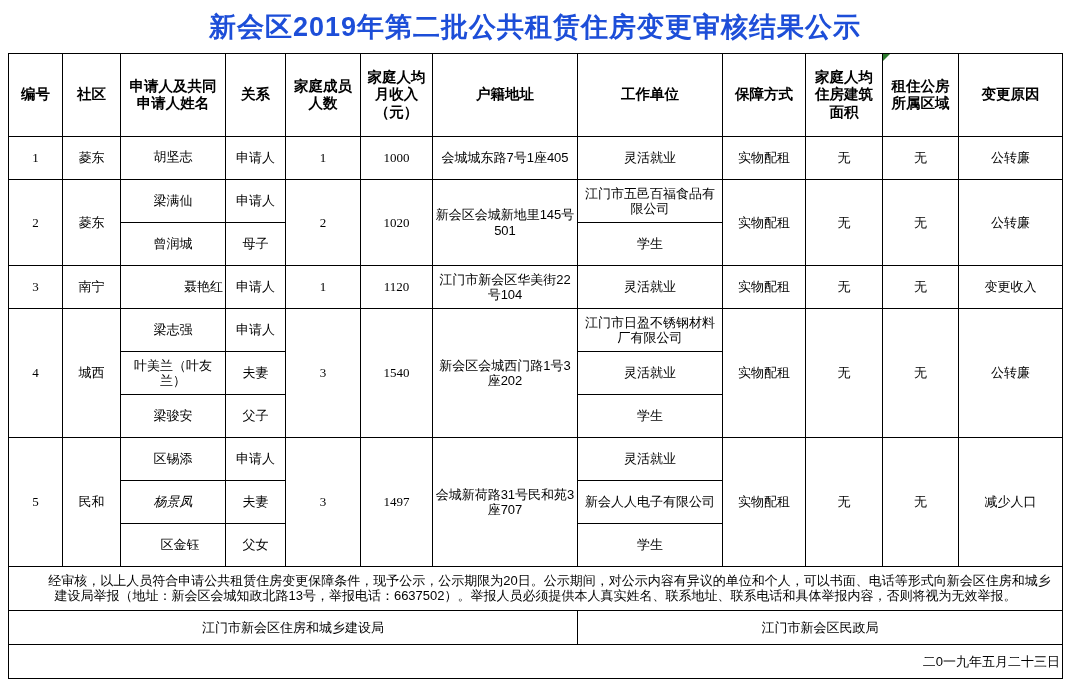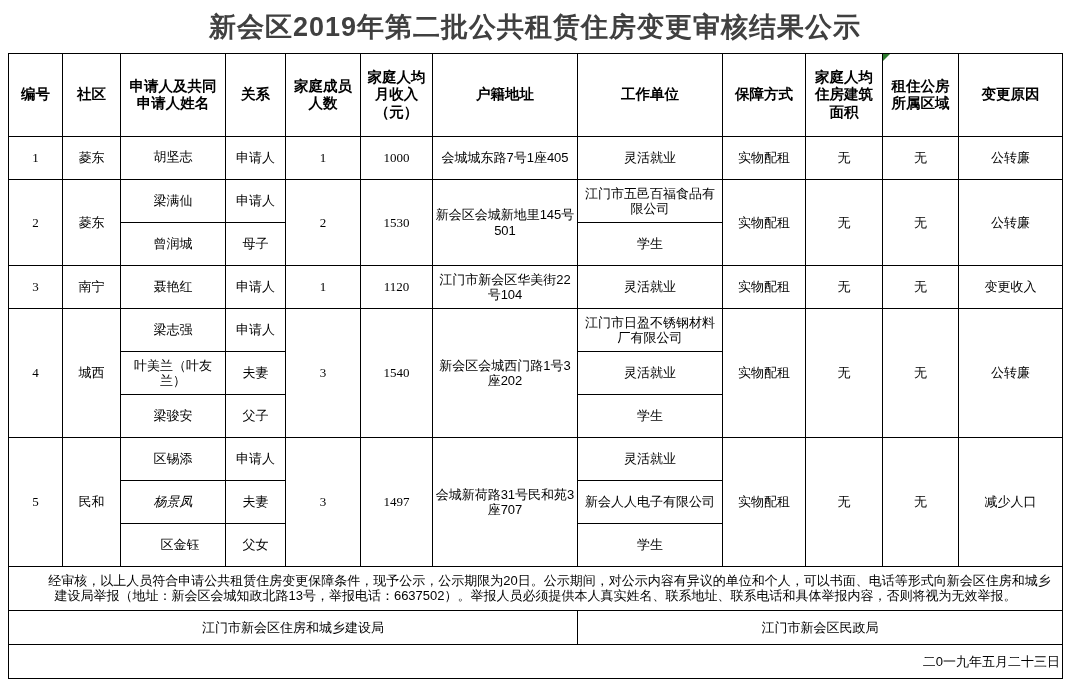--- a/index.html
+++ b/index.html
@@ -21,21 +21,21 @@
     background: #ffffff;
   }
   .doc-title {
     text-align: center;
     font-size: 27px;
     font-weight: bold;
     letter-spacing: 1px;
     padding-top: 12px;
     padding-bottom: 10px;
     line-height: 1.15;
-    color: #404040;
+    color: #1d4ed8;
   }
   table.sheet {
     border-collapse: collapse;
     table-layout: fixed;
     margin-left: 8px;
     width: 1054px;
     background: #fff;
   }
   table.sheet td, table.sheet th {
     border: 1px solid #000000;
@@ -142,37 +142,37 @@
           <td rowspan="1">无</td>
           <td rowspan="1">无</td>
           <td rowspan="1">公转廉</td>
         </tr>
         <tr>
           <td rowspan="2" class="num">2</td>
           <td rowspan="2">菱东</td>
           <td style="height: 40px; margin-left: 12px;">梁满仙</td>
           <td>申请人</td>
           <td rowspan="2" class="num">2</td>
-          <td rowspan="2" class="num">1530</td>
+          <td rowspan="2" class="num">1020</td>
           <td rowspan="2">新会区会城新地里145号501</td>
           <td>江门市五邑百福食品有限公司</td>
           <td rowspan="2">实物配租</td>
           <td rowspan="2">无</td>
           <td rowspan="2">无</td>
           <td rowspan="2">公转廉</td>
         </tr>
         <tr>
           <td style="height: 40px;">曾润城</td>
           <td>母子</td>
           <td>学生</td>
         </tr>
         <tr>
           <td rowspan="1" class="num">3</td>
           <td rowspan="1">南宁</td>
-          <td style="height: 40px;">聂艳红</td>
+          <td style="height: 40px; text-align: right;">聂艳红</td>
           <td>申请人</td>
           <td rowspan="1" class="num">1</td>
           <td rowspan="1" class="num">1120</td>
           <td rowspan="1">江门市新会区华美街22号104</td>
           <td>灵活就业</td>
           <td rowspan="1">实物配租</td>
           <td rowspan="1">无</td>
           <td rowspan="1">无</td>
           <td rowspan="1">变更收入</td>
         </tr>

